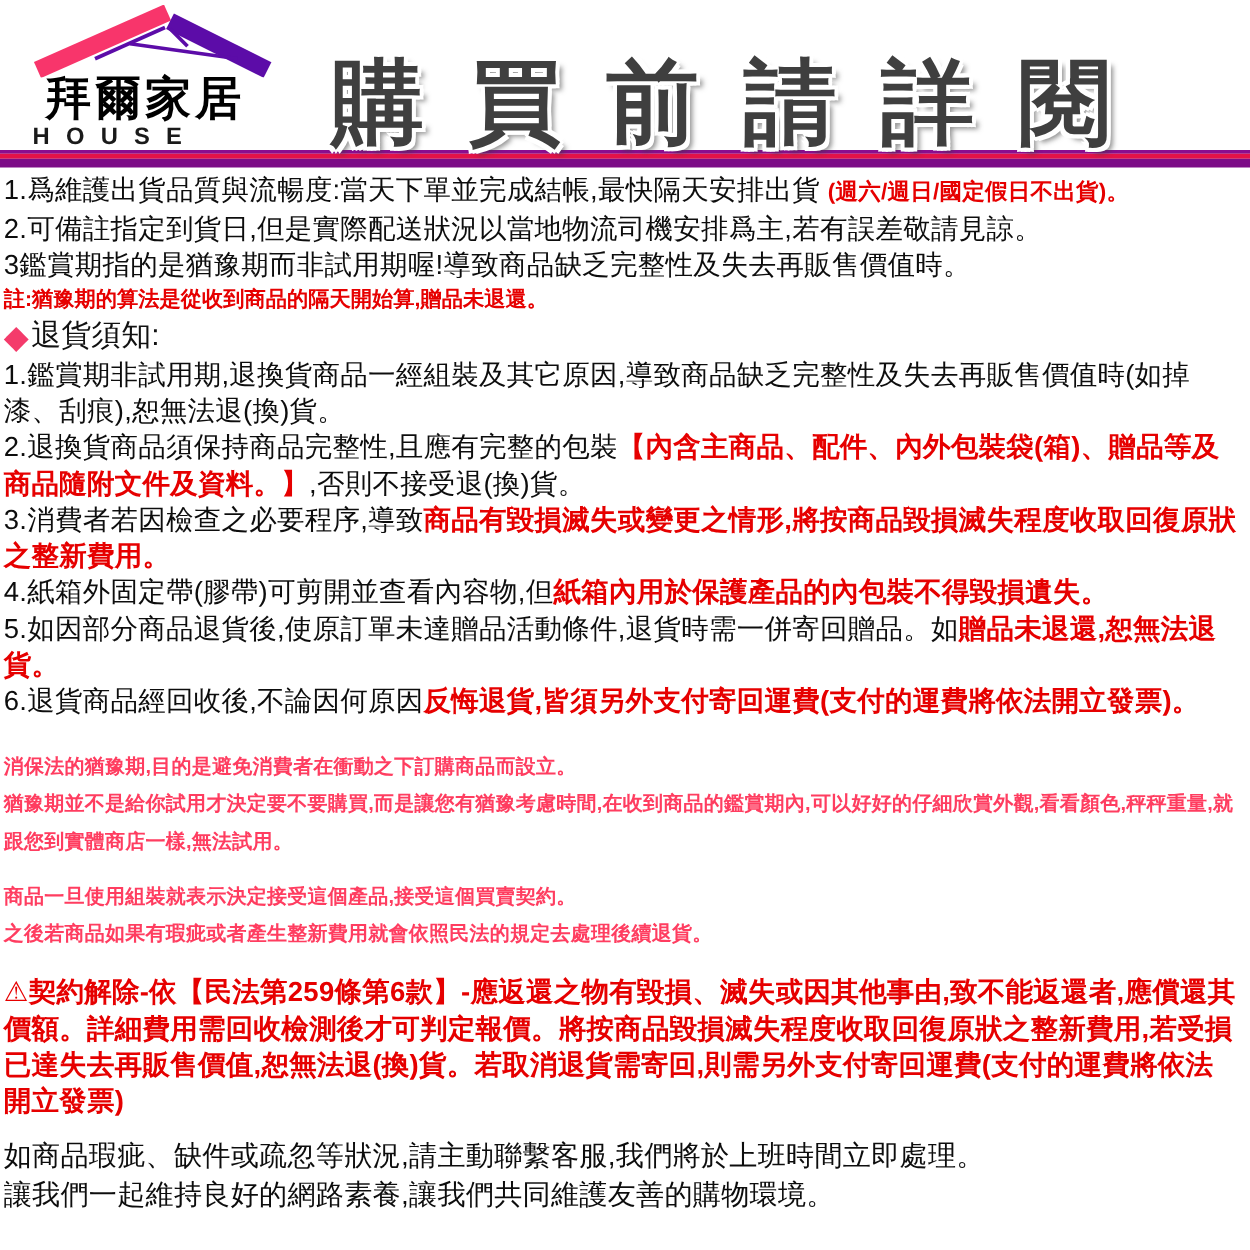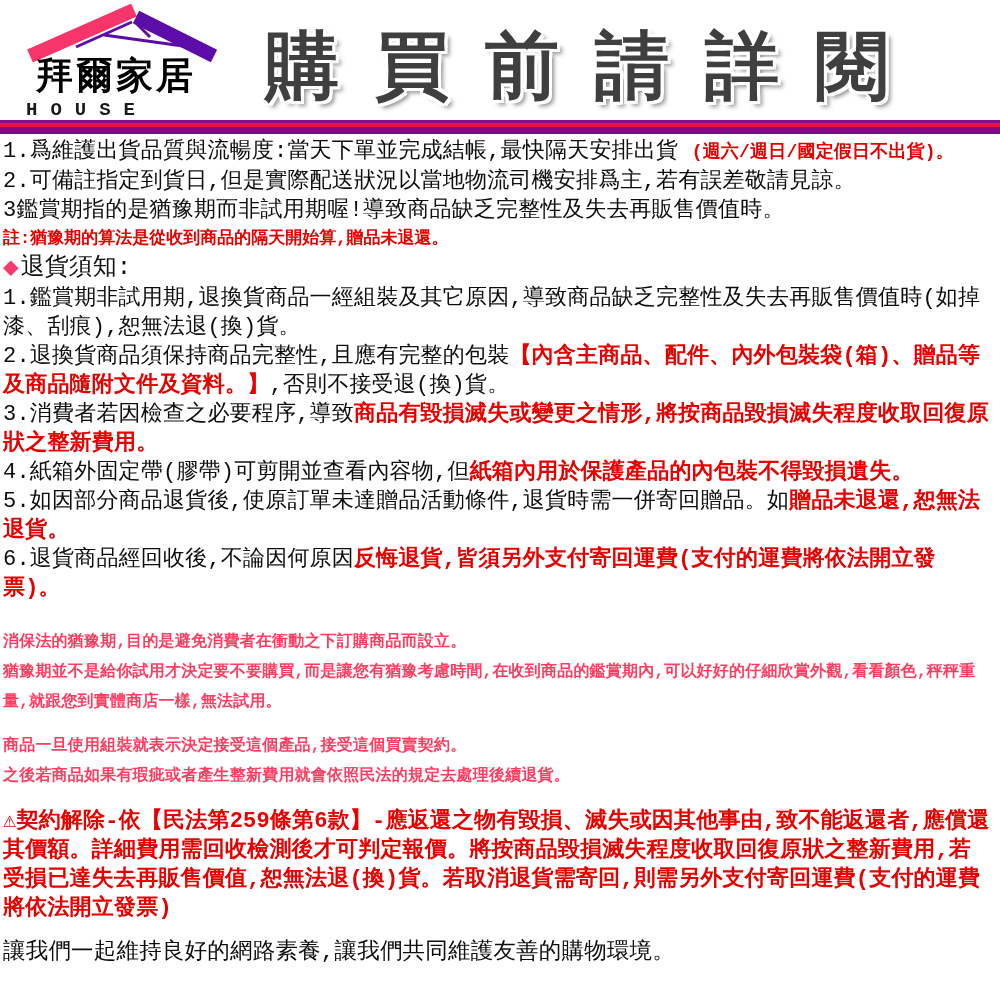--- a/index.html
+++ b/index.html
@@ -1,28 +1,28 @@
 <!DOCTYPE html>
 <html><head>
 <meta charset="utf-8">
 <style>
   html,body{margin:0;padding:0;background:#fff;}
   body{width:1000px;height:1000px;overflow:hidden;
        font-family:"Liberation Sans","DejaVu Sans",sans-serif;color:#111;}
-  .page{width:1000px;height:788px;position:relative;background:#fff;font-family:Liberation Mono, monospace;}
+  .page{width:1000px;height:788px;position:relative;background:#fff;}
 
   
   .header{height:120px;display:flex;align-items:flex-start;}
   .brand{width:235px;padding-left:16px;padding-top:4px;flex:0 0 auto;}
   .brand-roof{display:block;margin-left:4px;}
   .brand-name{font-size:37px;font-weight:700;letter-spacing:3px;color:#000;line-height:1.0;margin-top:-2px;text-align:center;width:200px;}
   .brand-sub{font-size:19px;font-weight:700;letter-spacing:13px;color:#1a1a1a;text-align:left;width:200px;margin-top:2px;padding-left:10px;box-sizing:border-box;}
   .title{flex:1;margin:0;align-self:flex-end;
          font-size:74px;font-weight:700;color:#3f3f3f;line-height:1;
-         letter-spacing:36px;white-space:nowrap;padding-left:14px;padding-bottom:12px;
+         letter-spacing:36px;white-space:nowrap;padding-left:14px;padding-bottom:1px;
          text-shadow:-3px -3px 0 #fff,3px -3px 0 #fff,-3px 3px 0 #fff,3px 3px 0 #fff,
                      -3px 0 0 #fff,3px 0 0 #fff,0 -3px 0 #fff,0 3px 0 #fff,
                      5px 5px 4px rgba(60,60,60,.55);}
 
   
   .divider{width:1000px;}
   .divider .d1{height:3px;background:#8a0d8f;}
   .divider .d2{height:4px;background:#e31248;}
   .divider .d3{height:7px;background:#7c0c86;}
 
@@ -98,17 +98,18 @@
     <div class="gap-md">
       <p class="pink">商品一旦使用組裝就表示決定接受這個產品,接受這個買賣契約。</p>
       <p class="pink">之後若商品如果有瑕疵或者產生整新費用就會依照民法的規定去處理後續退貨。</p>
     </div>
 
     <div class="gap-contract">
       <p class="contract"><span class="warn">⚠</span><span>契約解除-依【民法第259條第6款】-應返還之物有毀損、滅失或因其他事由,致不能返還者,應償還其價額。詳細費用需回收檢測後才可判定報價。將按商品毀損滅失程度收取回復原狀之整新費用,若受損已達失去再販售價值,恕無法退(換)貨。若取消退貨需寄回,則需另外支付寄回運費(支付的運費將依法開立發票)</span></p>
     </div>
 
     <div class="footer-wrap">
+      <p class="footer-line">如商品瑕疵、缺件或疏忽等狀況,請主動聯繫客服,我們將於上班時間立即處理。</p>
       <p class="footer-line">讓我們一起維持良好的網路素養,讓我們共同維護友善的購物環境。</p>
     </div>
 
   </main>
 </div>
 
 </body></html>

